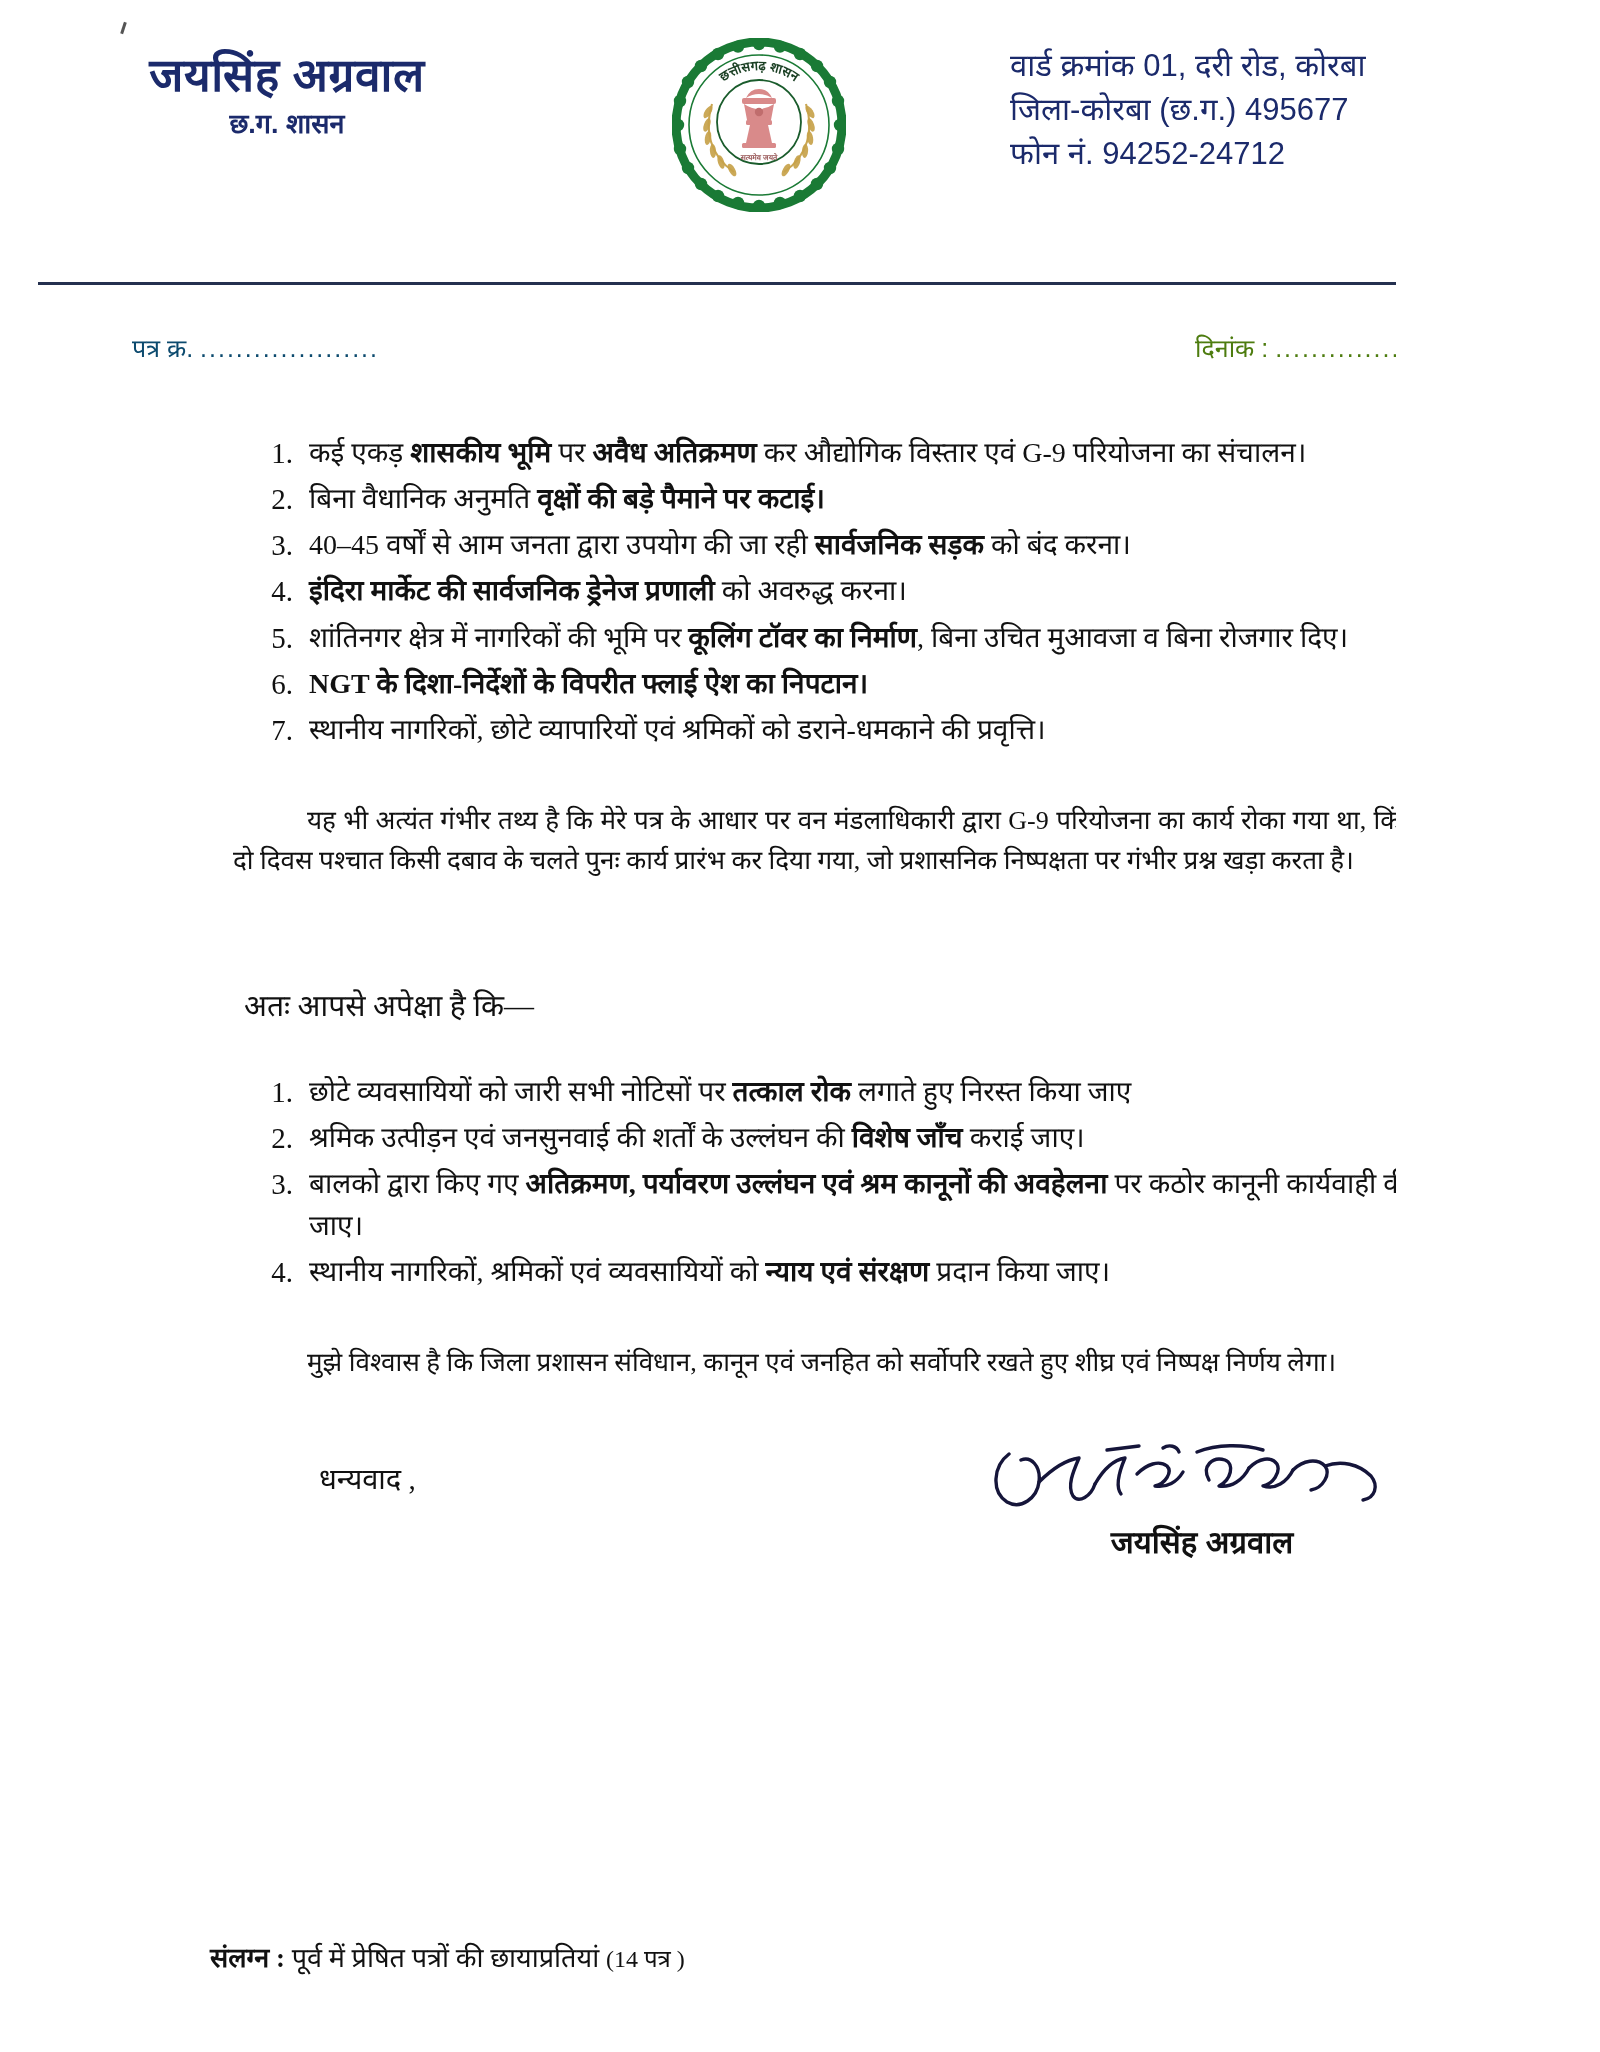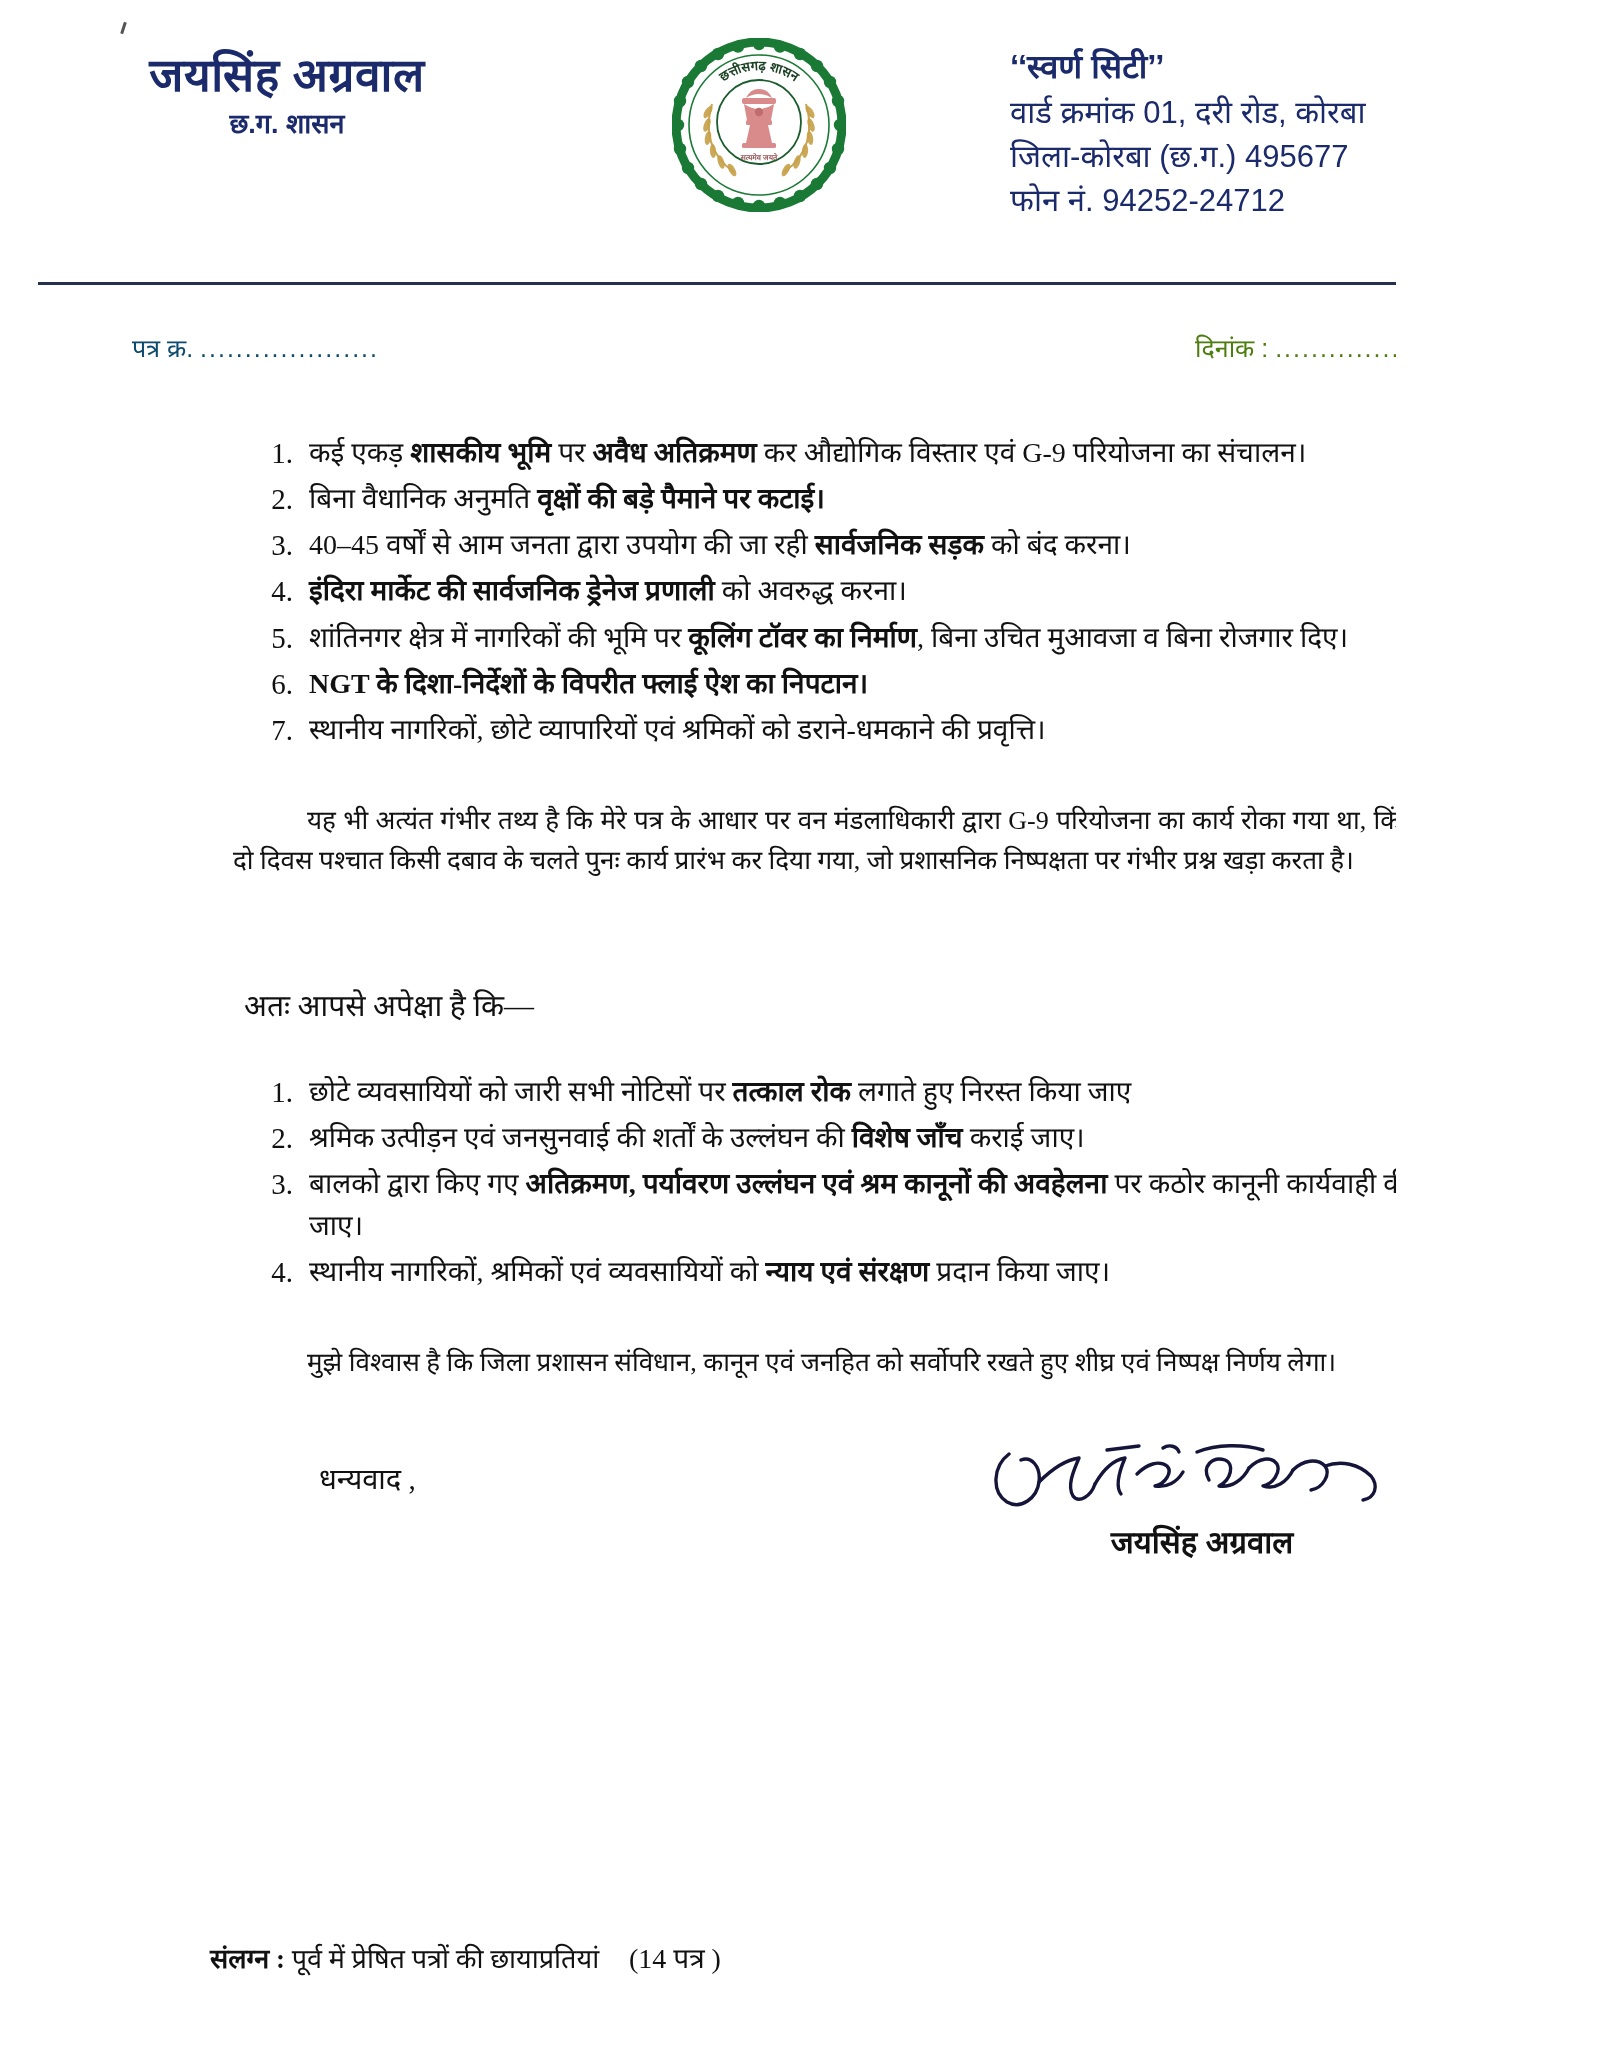--- a/index.html
+++ b/index.html
@@ -229,21 +229,21 @@
   }
 
   
   .enclosure {
     position: absolute;
     left: 210px;
     top: 1938px;
     font-size: 27px;
   }
   .enclosure .enc-label { font-weight: 700; }
-  .enclosure .enc-count { font-size: 28px; margin-left: 23px; }
+  .enclosure .enc-count { font-size: 24px; }
 </style>
 </head>
 <body>
 
 <div class="page">
 
   <div class="letterhead">
 
     <div class="lh-tick"></div>
 
@@ -321,21 +321,20 @@
           <rect x="74" y="82" width="26" height="5" rx="1.5"></rect>
           <path d="M78,87 l-4,18 h26 l-4,-18 z"></path>
           <rect x="70" y="105" width="34" height="5" rx="1.5"></rect>
           <circle cx="87" cy="74" r="4.2" fill="#c06d6d"></circle>
         </g>
         <text x="87" y="122" text-anchor="middle" font-family="'Liberation Sans', sans-serif" font-size="7.5" font-weight="700" fill="#9a5a5a" aria-label="सत्यमेव जयते">सत्यमेव जयते</text>
       </svg>
     </div>
 
     <div class="lh-address">
-      <div class="addr-title">‘‘स्वर्ण सिटी’’</div>
       <div class="addr-line">वार्ड क्रमांक 01, दरी रोड, कोरबा</div>
       <div class="addr-line">जिला-कोरबा (छ.ग.) 495677</div>
       <div class="addr-line">फोन नं. 94252-24712</div>
     </div>
   </div>
 
   <div class="header-rule"></div>
 
   <div class="refrow">
     <div class="ref-left">

